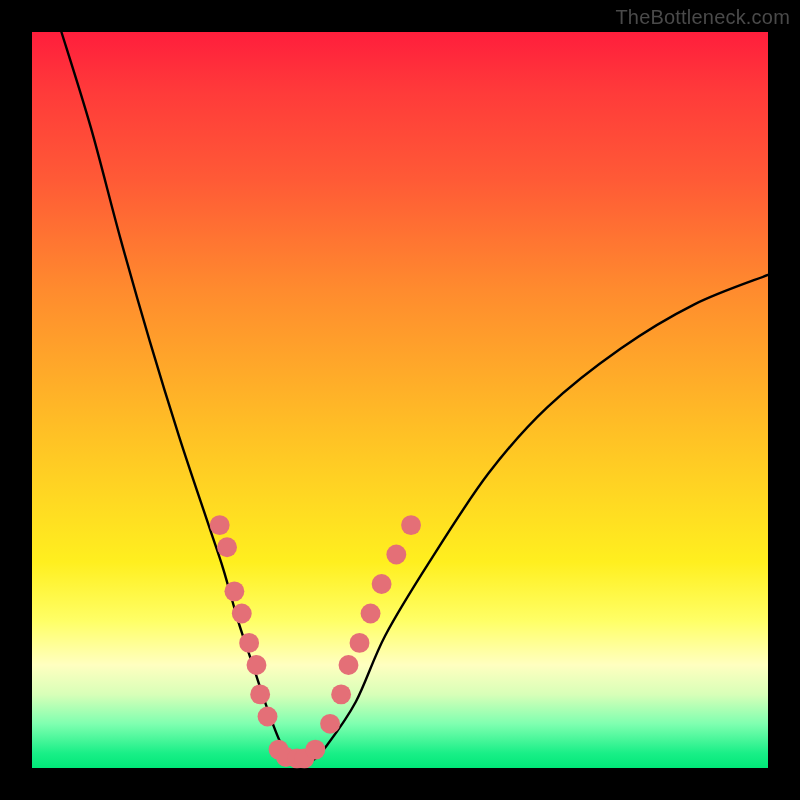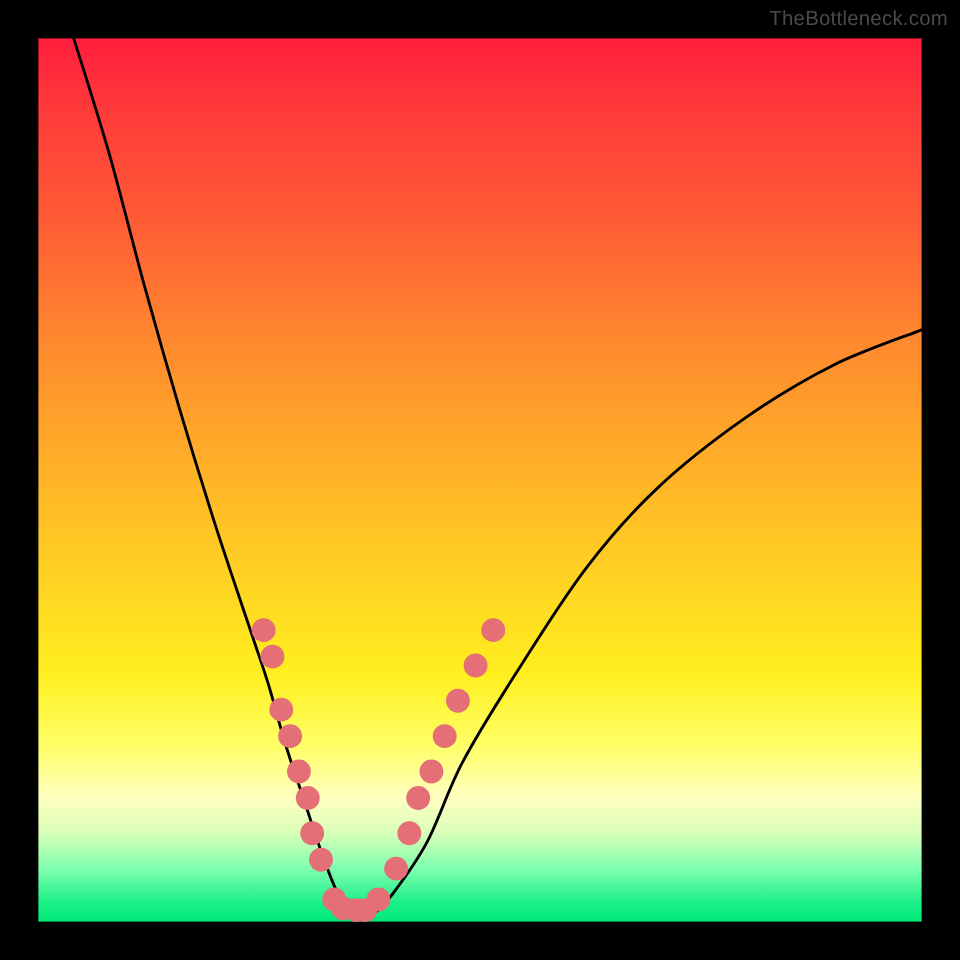--- a/index.html
+++ b/index.html
@@ -39,21 +39,21 @@
       #7fffb0 94%,
       #19ef87 98%,
       #00e878 100%
     );
   }
   .watermark {
     position: absolute;
     top: 6px;
     right: 10px;
     color: #4a4a4a;
-    font-size: 17px;
+    font-size: 20px;
     font-weight: 500;
     letter-spacing: 0.2px;
     z-index: 5;
     text-align: center;
   }
   svg.curve {
     position: absolute;
     top: 0;
     left: 0;
     width: 736px;

